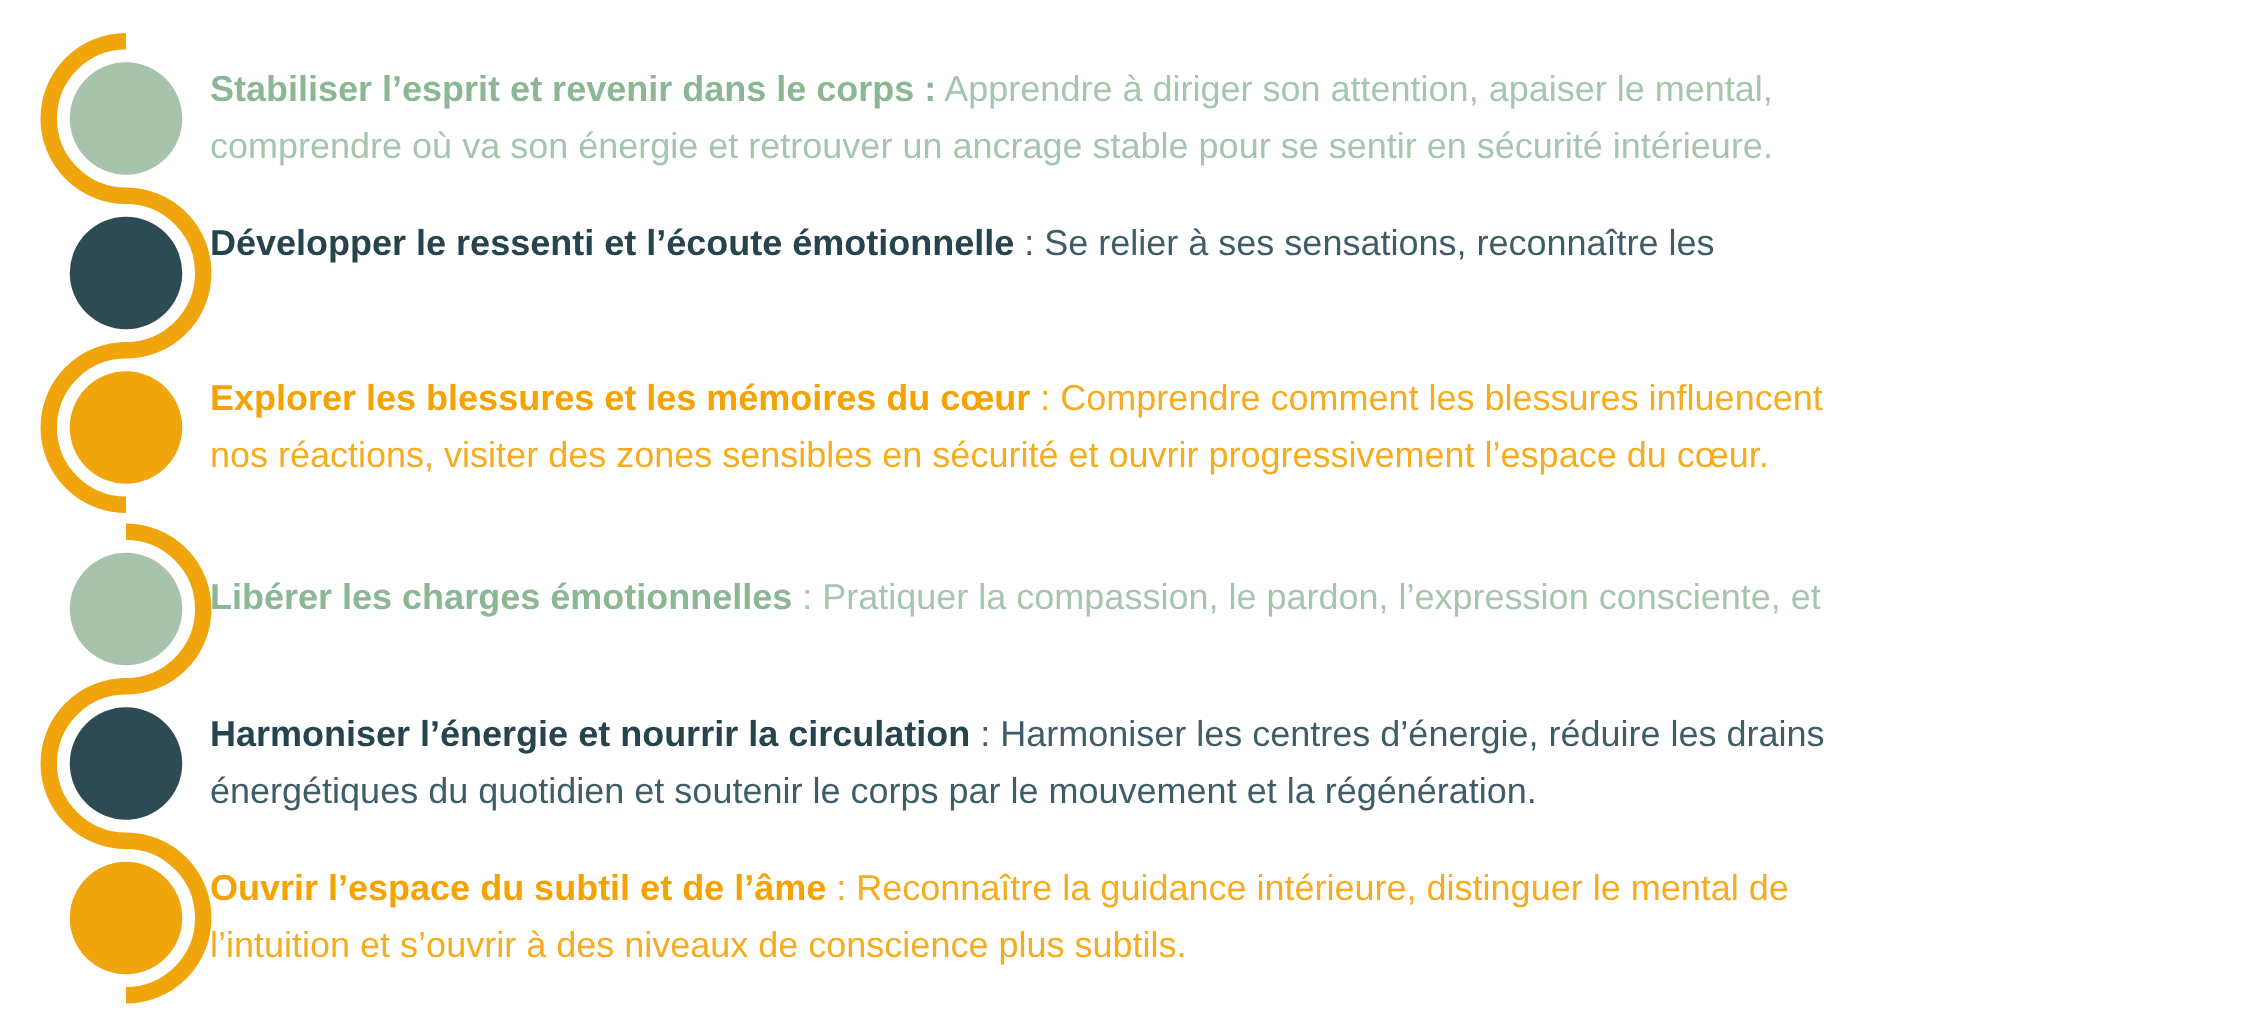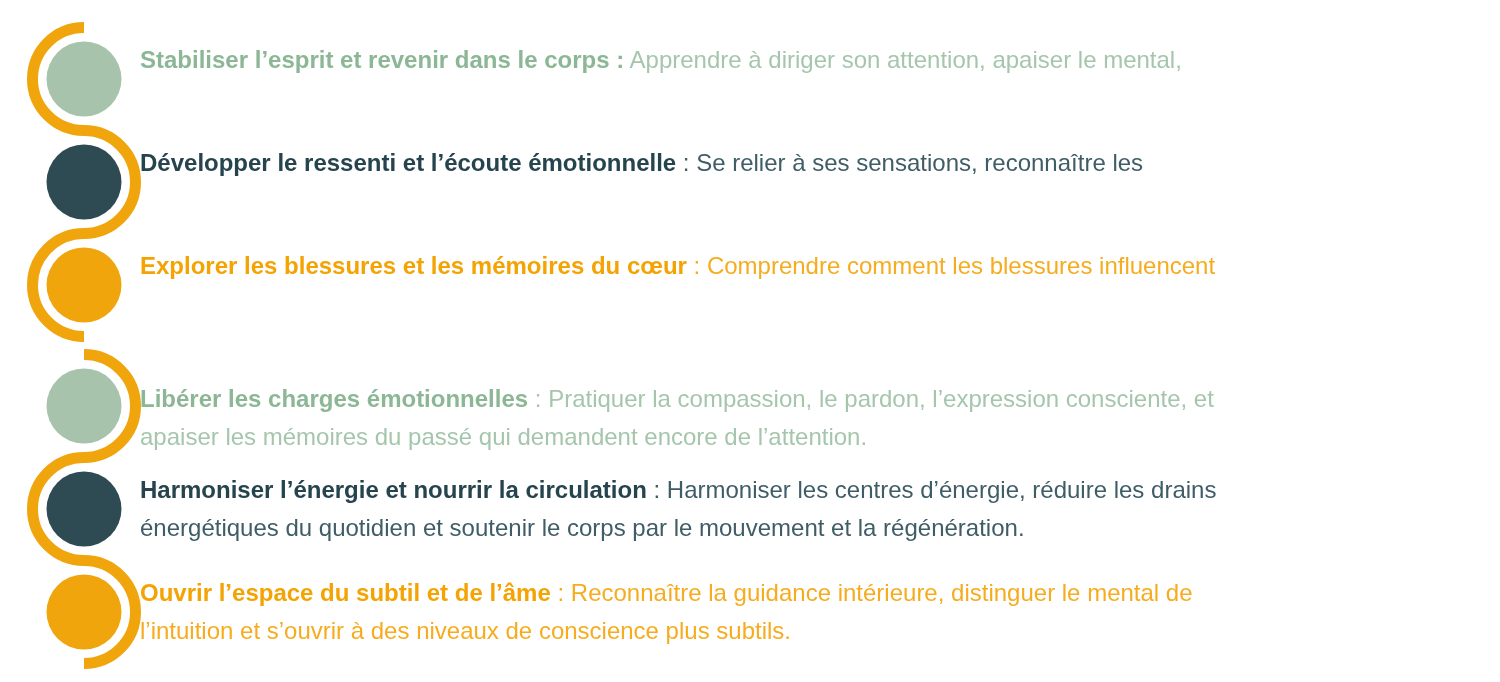--- a/index.html
+++ b/index.html
@@ -53,33 +53,34 @@
   <circle class="dot-sage" cx="84" cy="79" r="37.5"></circle>
   <circle class="dot-teal" cx="84" cy="182" r="37.5"></circle>
   <circle class="dot-amber" cx="84" cy="285" r="37.5"></circle>
   <circle class="dot-sage" cx="84" cy="406" r="37.5"></circle>
   <circle class="dot-teal" cx="84" cy="509" r="37.5"></circle>
   <circle class="dot-amber" cx="84" cy="612" r="37.5"></circle>
 </svg>
 
 <div class="item sage" style="top:41px">
   <span class="t">Stabiliser l’esprit et revenir dans le corps :</span><span class="b"> Apprendre à diriger son attention, apaiser le mental,</span><br>
+  <span class="b">comprendre où va son énergie et retrouver un ancrage stable pour se sentir en sécurité intérieure.</span>
 </div>
 
 <div class="item teal" style="top:144px">
   <span class="t">Développer le ressenti et l’écoute émotionnelle</span><span class="b"> : Se relier à ses sensations, reconnaître les</span><br>
 </div>
 
 <div class="item amber" style="top:247px">
   <span class="t">Explorer les blessures et les mémoires du cœur</span><span class="b"> : Comprendre comment les blessures influencent</span><br>
+  <span class="b">nos réactions, visiter des zones sensibles en sécurité et ouvrir progressivement l’espace du cœur.</span>
 </div>
 
 <div class="item sage" style="top:380px">
   <span class="t">Libérer les charges émotionnelles</span><span class="b"> : Pratiquer la compassion, le pardon, l’expression consciente, et</span><br>
-  <span class="b">apaiser les mémoires du passé qui demandent encore de l’attention.</span>
 </div>
 
 <div class="item teal" style="top:471px">
   <span class="t">Harmoniser l’énergie et nourrir la circulation</span><span class="b"> : Harmoniser les centres d’énergie, réduire les drains</span><br>
   <span class="b">énergétiques du quotidien et soutenir le corps par le mouvement et la régénération.</span>
 </div>
 
 <div class="item amber" style="top:574px">
   <span class="t">Ouvrir l’espace du subtil et de l’âme</span><span class="b"> : Reconnaître la guidance intérieure, distinguer le mental de</span><br>
   <span class="b">l’intuition et s’ouvrir à des niveaux de conscience plus subtils.</span>

